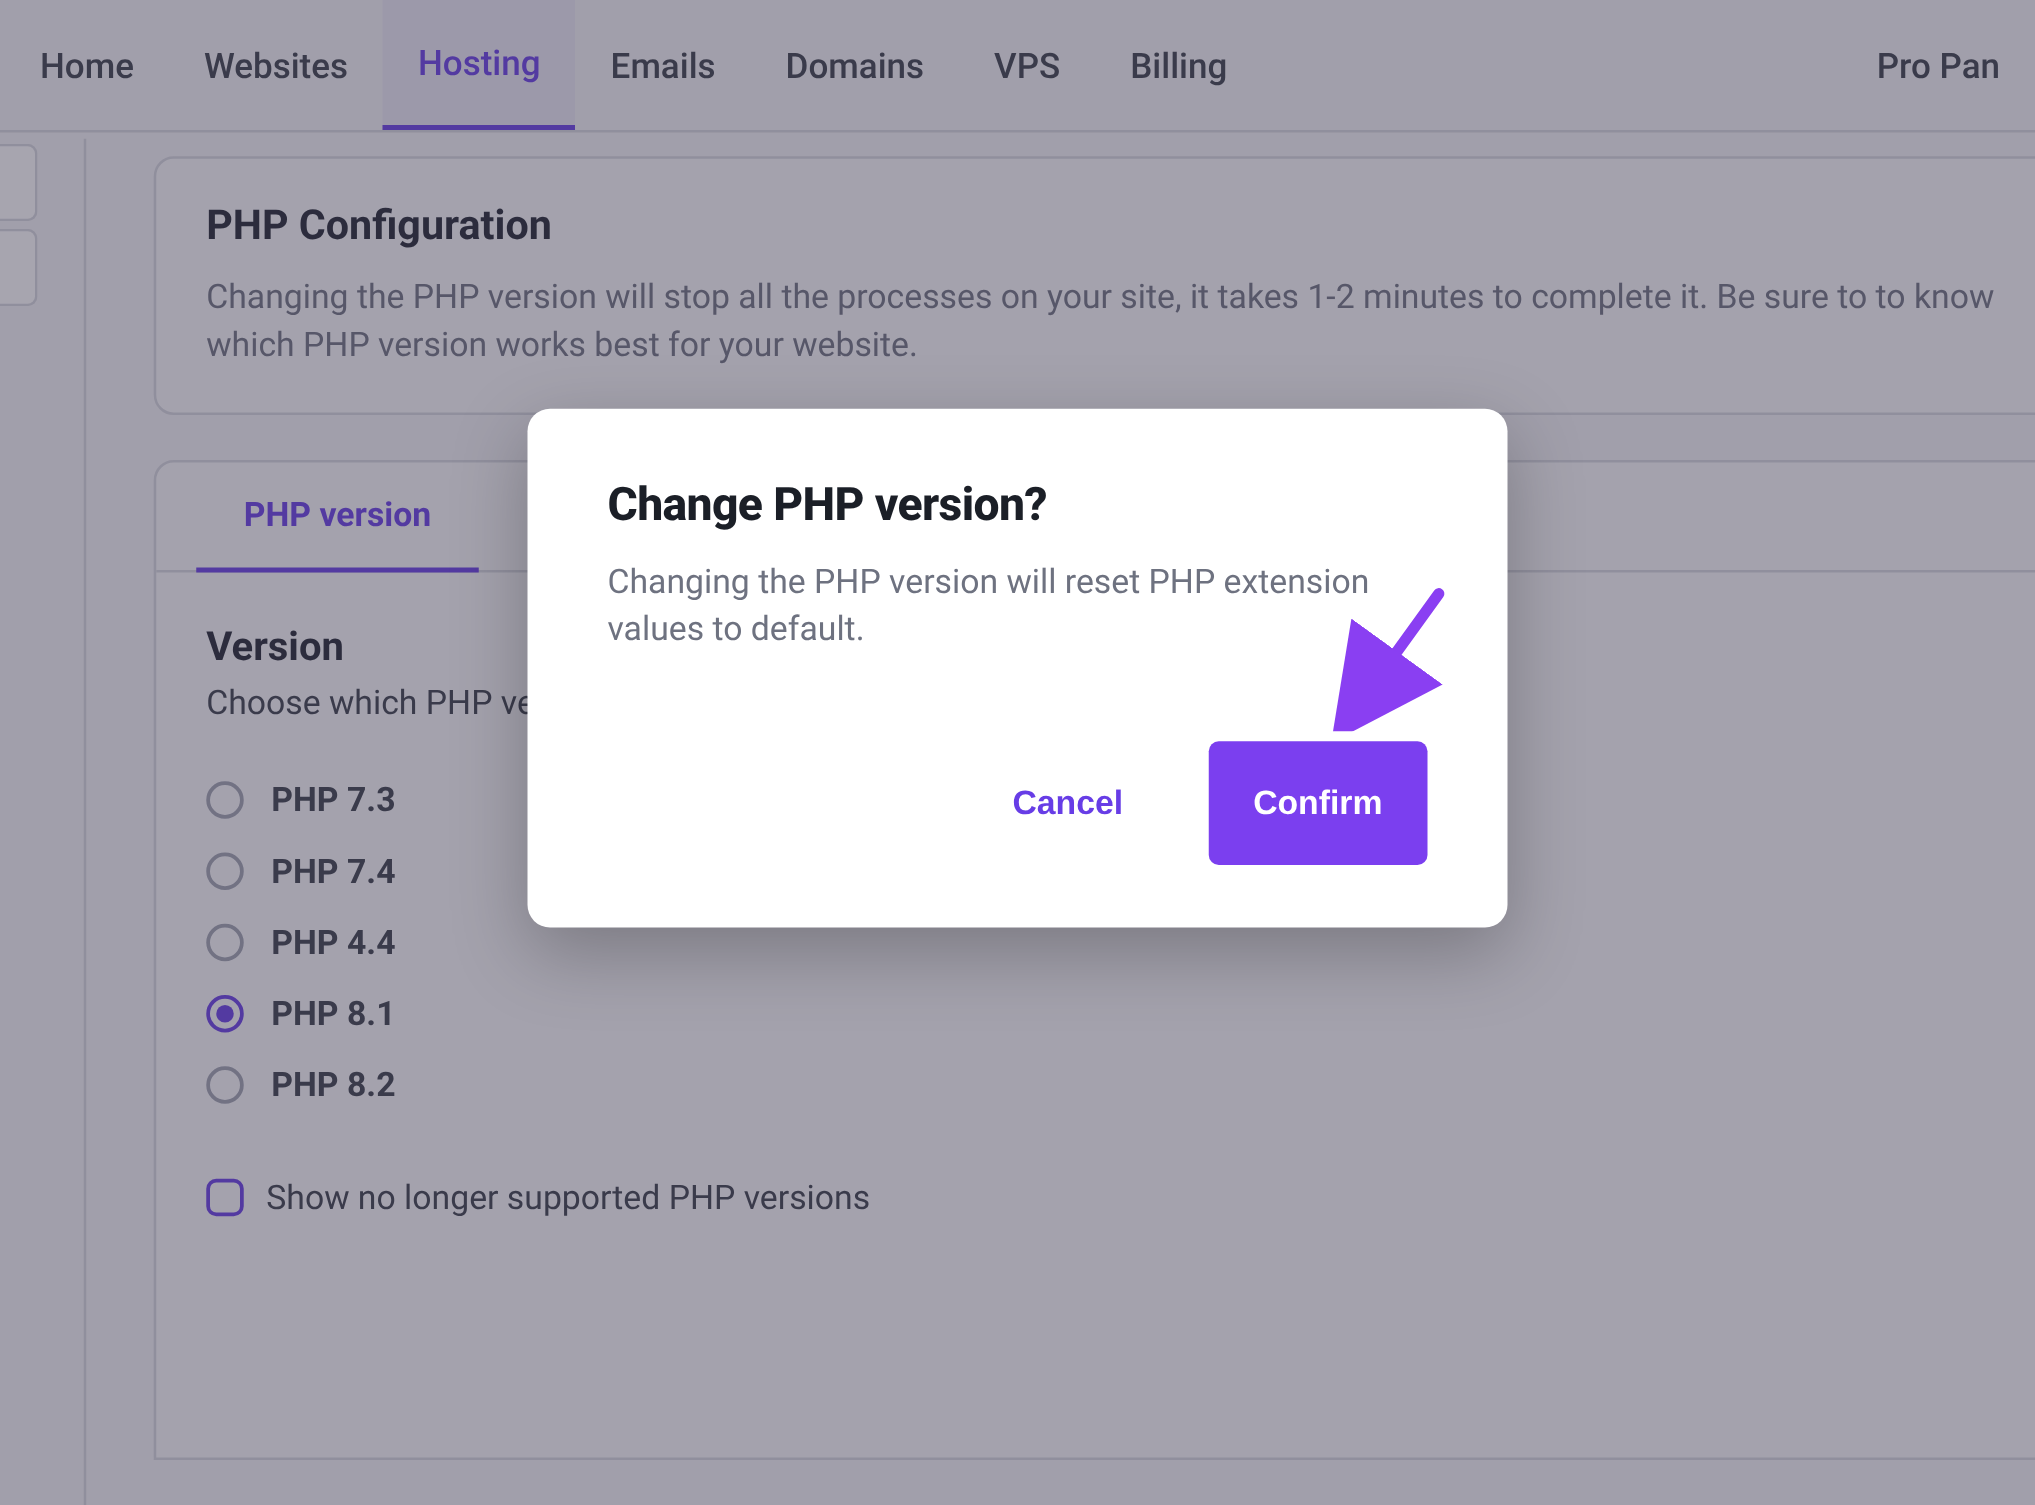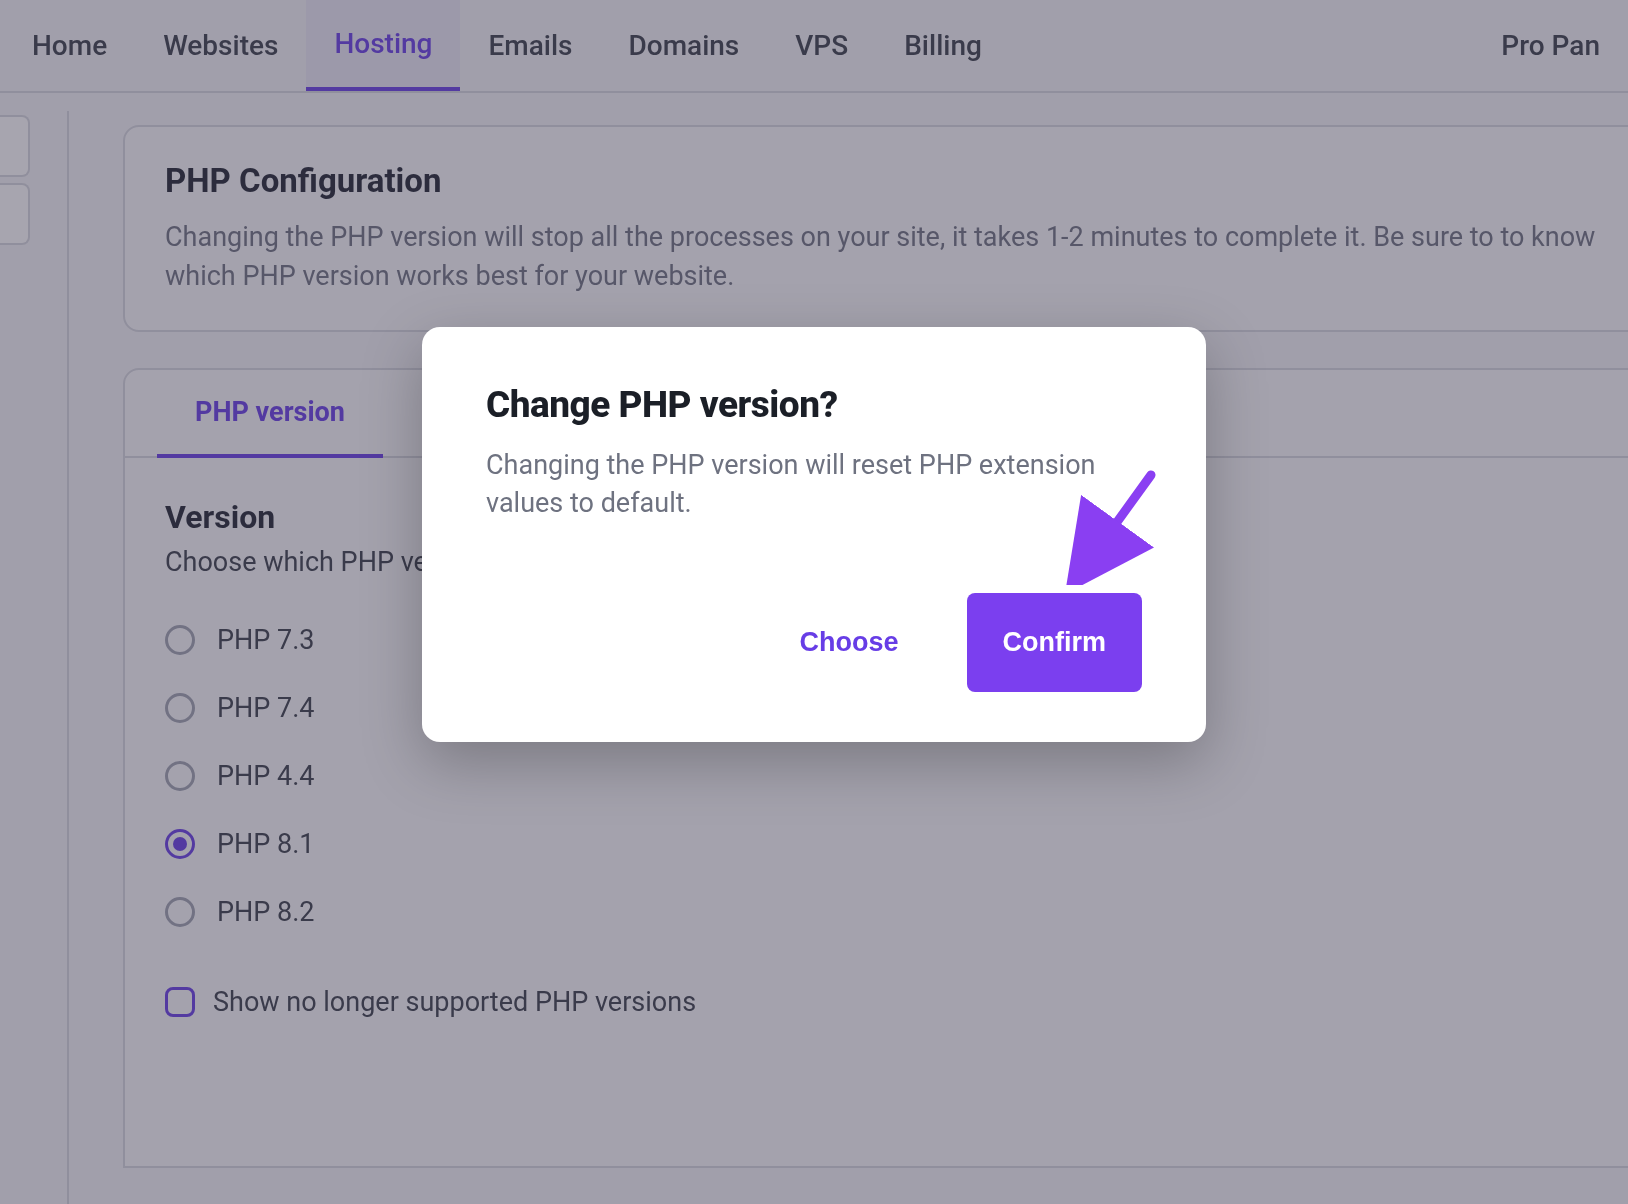--- a/index.html
+++ b/index.html
@@ -19,21 +19,21 @@
     font-family: -apple-system, BlinkMacSystemFont, "Segoe UI", Roboto, Arial, sans-serif;
     background: var(--bg);
     color: var(--text-dark);
     overflow: hidden;
   }
 
   
   .topnav {
     display: flex;
     align-items: center;
-    height: 93px;
+    height: 106px;
     border-bottom: 2px solid var(--border);
     padding: 0 0 0 4px;
   }
   .topnav .nav-item {
     height: 100%;
     display: flex;
     align-items: center;
     padding: 0 28px;
     font-size: 28px;
     font-weight: 500;
@@ -125,21 +125,21 @@
     font-size: 32px;
     font-weight: 700;
     color: var(--text-dark);
   }
   .tab-body .sub {
     font-size: 27px;
     color: var(--text-mid);
     margin: 0 0 46px 0;
   }
 
-  .radio-list { display: flex; flex-direction: column; gap: 36px; }
+  .radio-list { display: flex; flex-direction: column; gap: 25px; font-weight: bold; }
   .radio-row {
     display: flex; align-items: center; gap: 22px;
     font-size: 27px; color: var(--text-mid);
     cursor: pointer;
   }
   .radio {
     width: 30px; height: 30px; border-radius: 50%;
     border: 3px solid var(--purple);
     display: inline-block; position: relative;
     flex-shrink: 0;
@@ -294,21 +294,21 @@
     </div>
   </div>
 </div>
 
 <div class="overlay">
   <div class="modal">
     <h1>Change PHP version?</h1>
     <p>Changing the PHP version will reset PHP extension values to default.</p>
 
     <div class="modal-actions">
-      <button class="btn-text">Choose</button>
+      <button class="btn-text">Cancel</button>
       <button class="btn-primary">Confirm</button>
     </div>
 
     <svg class="annot-arrow" width="110" height="120" viewBox="0 0 110 120">
       <defs>
         <marker id="ah" markerWidth="10" markerHeight="10" refX="6" refY="5" orient="auto">
           <path d="M0,0 L10,5 L0,10 Z" fill="#8a3ff2"></path>
         </marker>
       </defs>
       <line x1="95" y1="10" x2="30" y2="100" stroke="#8a3ff2" stroke-width="9" stroke-linecap="round" marker-end="url(#ah)"></line>

